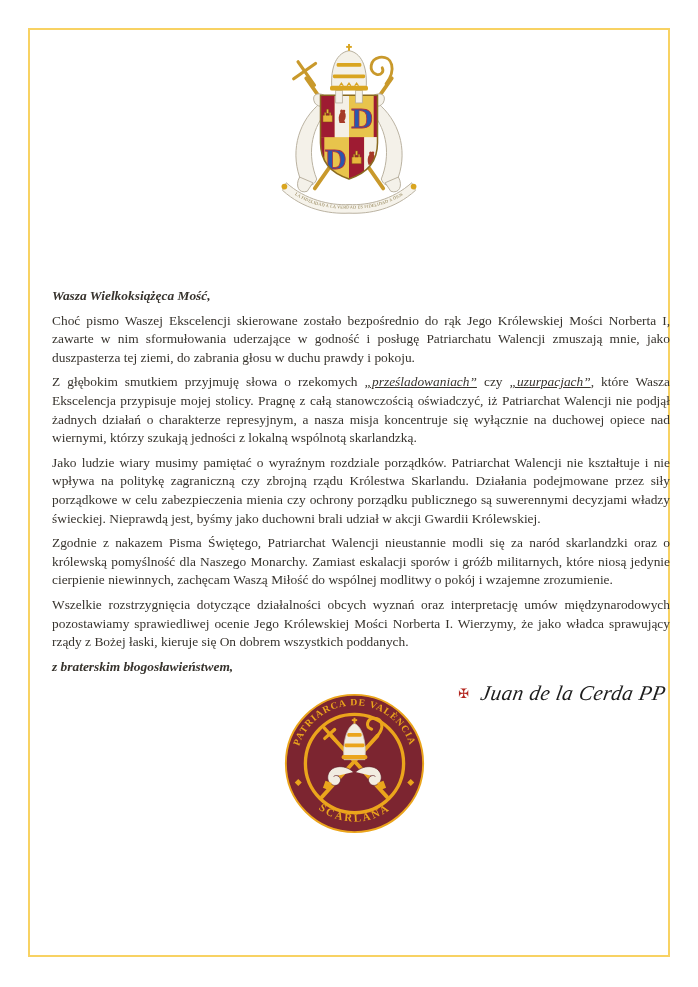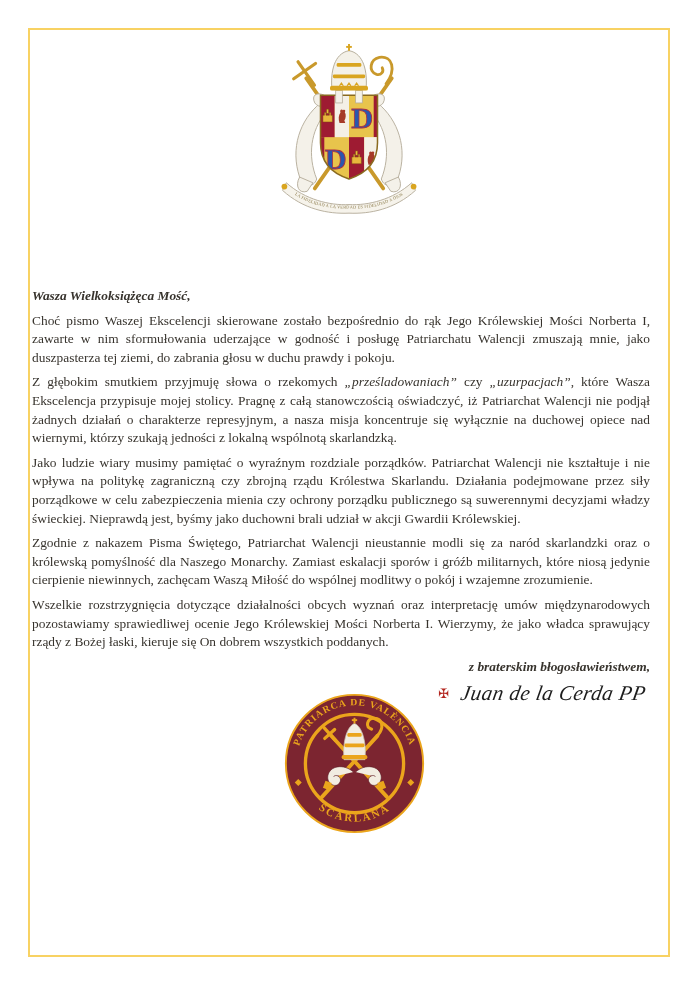--- a/index.html
+++ b/index.html
@@ -6,27 +6,27 @@
   .page {
     position:relative; width:698px; height:987px; background:#ffffff;
     overflow:hidden; font-family:"Liberation Serif","DejaVu Serif",serif;
   }
   .frame {
     position:absolute; left:28px; top:28px; width:642px; height:929px;
     box-sizing:border-box; border:2px solid #F8D263; pointer-events:none;
   }
   .arms { position:absolute; top:40px; left:50%; transform:translateX(-50%); }
   .letter {
-    position:absolute; top:287px; left:32px; width:618px;
+    position:absolute; top:287px; left:52px; width:618px;
     color:#37332d; font-size:13.4px; line-height:18.6px; text-align:justify;
   }
   .letter p { margin:0 0 6px 0; }
   .salutation { font-weight:bold; font-style:italic; text-align:left; margin:0 0 12px 0; }
-  .q { font-style:italic; }
-  .closing { text-align:right; font-weight:bold; font-style:italic; margin-top:2px; }
+  .q { font-style:italic;text-decoration:underline; }
+  .closing { font-weight:bold; font-style:italic; margin-top:2px; }
   .sig-row { display:flex; justify-content:flex-end; align-items:center; gap:12px; margin-top:8px; padding-right:4px; }
   .sig-cross { color:#B3251E; font-family:"DejaVu Sans",sans-serif; font-size:13px; line-height:1; }
   .sig-name {
     font-style:italic; font-size:21px; color:#1d1d1d;
     transform:skewX(-10deg); letter-spacing:0.5px; white-space:nowrap;
   }
   .seal { position:absolute; left:283px; top:692px; }
 </style>
 </head>
 <body>

